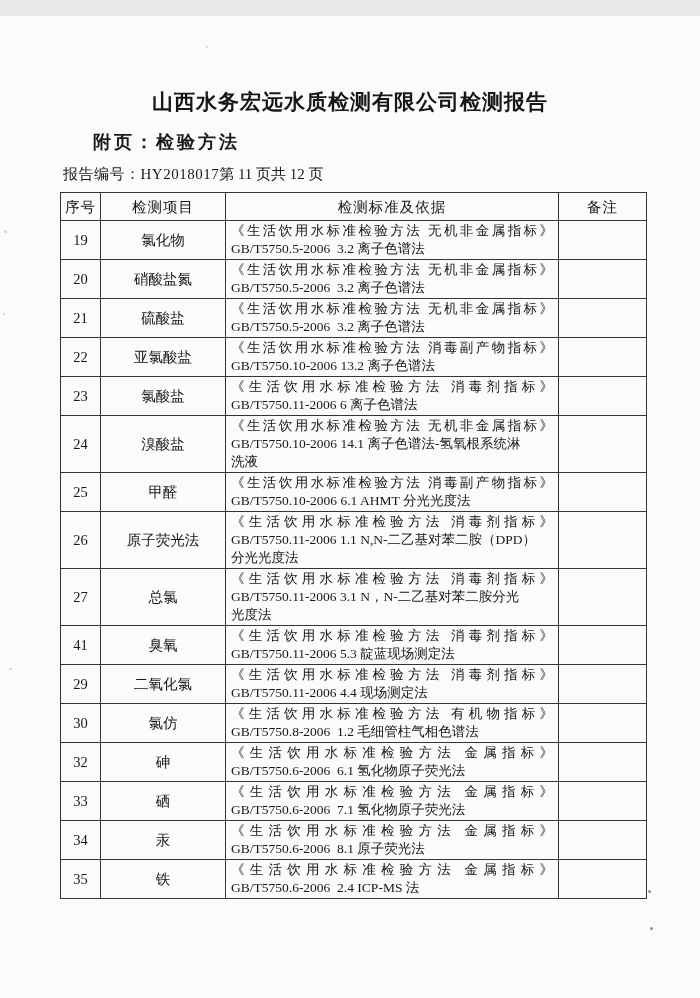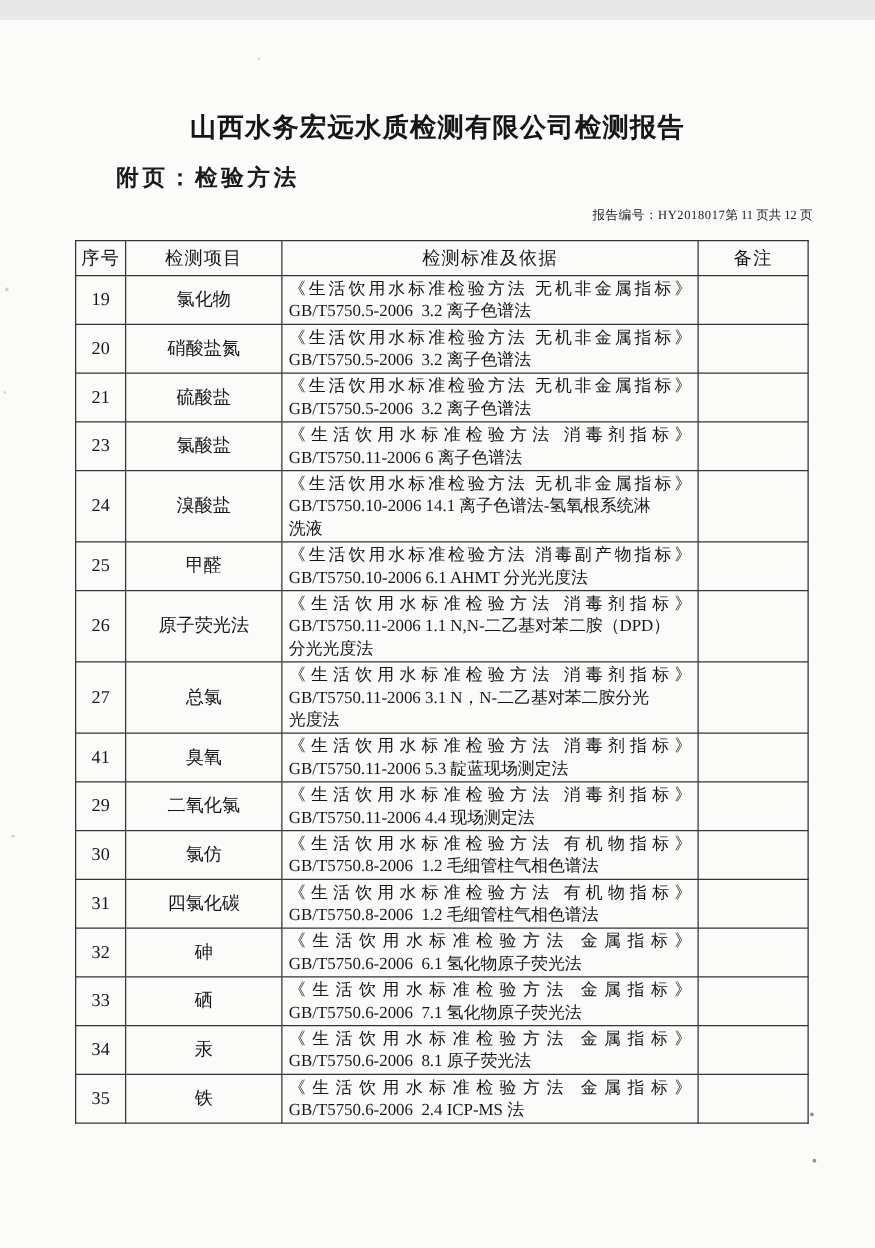--- a/index.html
+++ b/index.html
@@ -15,22 +15,22 @@
     font-family:"Liberation Sans","DejaVu Sans",sans-serif;
     font-weight:bold;font-size:21px;letter-spacing:1px;color:#161616;
   }
   .subtitle{
     position:absolute;top:114px;left:48px;
     font-family:"Liberation Sans","DejaVu Sans",sans-serif;
     font-weight:bold;font-size:18px;letter-spacing:3px;color:#1a1a1a;padding-left:45px;
   }
   .meta-row{
     position:absolute;top:149px;left:63px;right:50px;
-    display:flex;justify-content:flex-end;align-items:baseline;
-    font-size:10px;color:#1a1a1a;
+    display:flex;justify-content:flex-start;align-items:baseline;
+    font-size:15px;color:#1a1a1a;
   }
   .meta-row .report-no{letter-spacing:.5px;}
   table.methods{
     position:absolute;top:176px;left:60px;width:586px;
     border-collapse:collapse;table-layout:fixed;
     font-size:14.5px;color:#171717;
   }
   .methods th,.methods td{
     border:1px solid #343434;vertical-align:middle;
     padding:1px 4px;line-height:18px;
@@ -100,20 +100,29 @@
         <tr>
           <td class="c-no">21</td>
           <td class="c-item">硫酸盐</td>
           <td class="c-std">
             <div class="std-line std-first">《生活饮用水标准检验方法 无机非金属指标》</div>
             <div class="std-line">GB/T5750.5-2006  3.2 离子色谱法</div>
           </td>
           <td class="c-remark"></td>
         </tr>
         <tr>
+          <td class="c-no">22</td>
+          <td class="c-item">亚氯酸盐</td>
+          <td class="c-std">
+            <div class="std-line std-first">《生活饮用水标准检验方法 消毒副产物指标》</div>
+            <div class="std-line">GB/T5750.10-2006 13.2 离子色谱法</div>
+          </td>
+          <td class="c-remark"></td>
+        </tr>
+        <tr>
           <td class="c-no">23</td>
           <td class="c-item">氯酸盐</td>
           <td class="c-std">
             <div class="std-line std-first">《生活饮用水标准检验方法 消毒剂指标》</div>
             <div class="std-line">GB/T5750.11-2006 6 离子色谱法</div>
           </td>
           <td class="c-remark"></td>
         </tr>
         <tr>
           <td class="c-no">24</td>
@@ -175,29 +184,20 @@
         <tr>
           <td class="c-no">30</td>
           <td class="c-item">氯仿</td>
           <td class="c-std">
             <div class="std-line std-first">《生活饮用水标准检验方法 有机物指标》</div>
             <div class="std-line">GB/T5750.8-2006  1.2 毛细管柱气相色谱法</div>
           </td>
           <td class="c-remark"></td>
         </tr>
         <tr>
-          <td class="c-no">31</td>
-          <td class="c-item">四氯化碳</td>
-          <td class="c-std">
-            <div class="std-line std-first">《生活饮用水标准检验方法 有机物指标》</div>
-            <div class="std-line">GB/T5750.8-2006  1.2 毛细管柱气相色谱法</div>
-          </td>
-          <td class="c-remark"></td>
-        </tr>
-        <tr>
           <td class="c-no">32</td>
           <td class="c-item">砷</td>
           <td class="c-std">
             <div class="std-line std-first">《生活饮用水标准检验方法 金属指标》</div>
             <div class="std-line">GB/T5750.6-2006  6.1 氢化物原子荧光法</div>
           </td>
           <td class="c-remark"></td>
         </tr>
         <tr>
           <td class="c-no">33</td>

